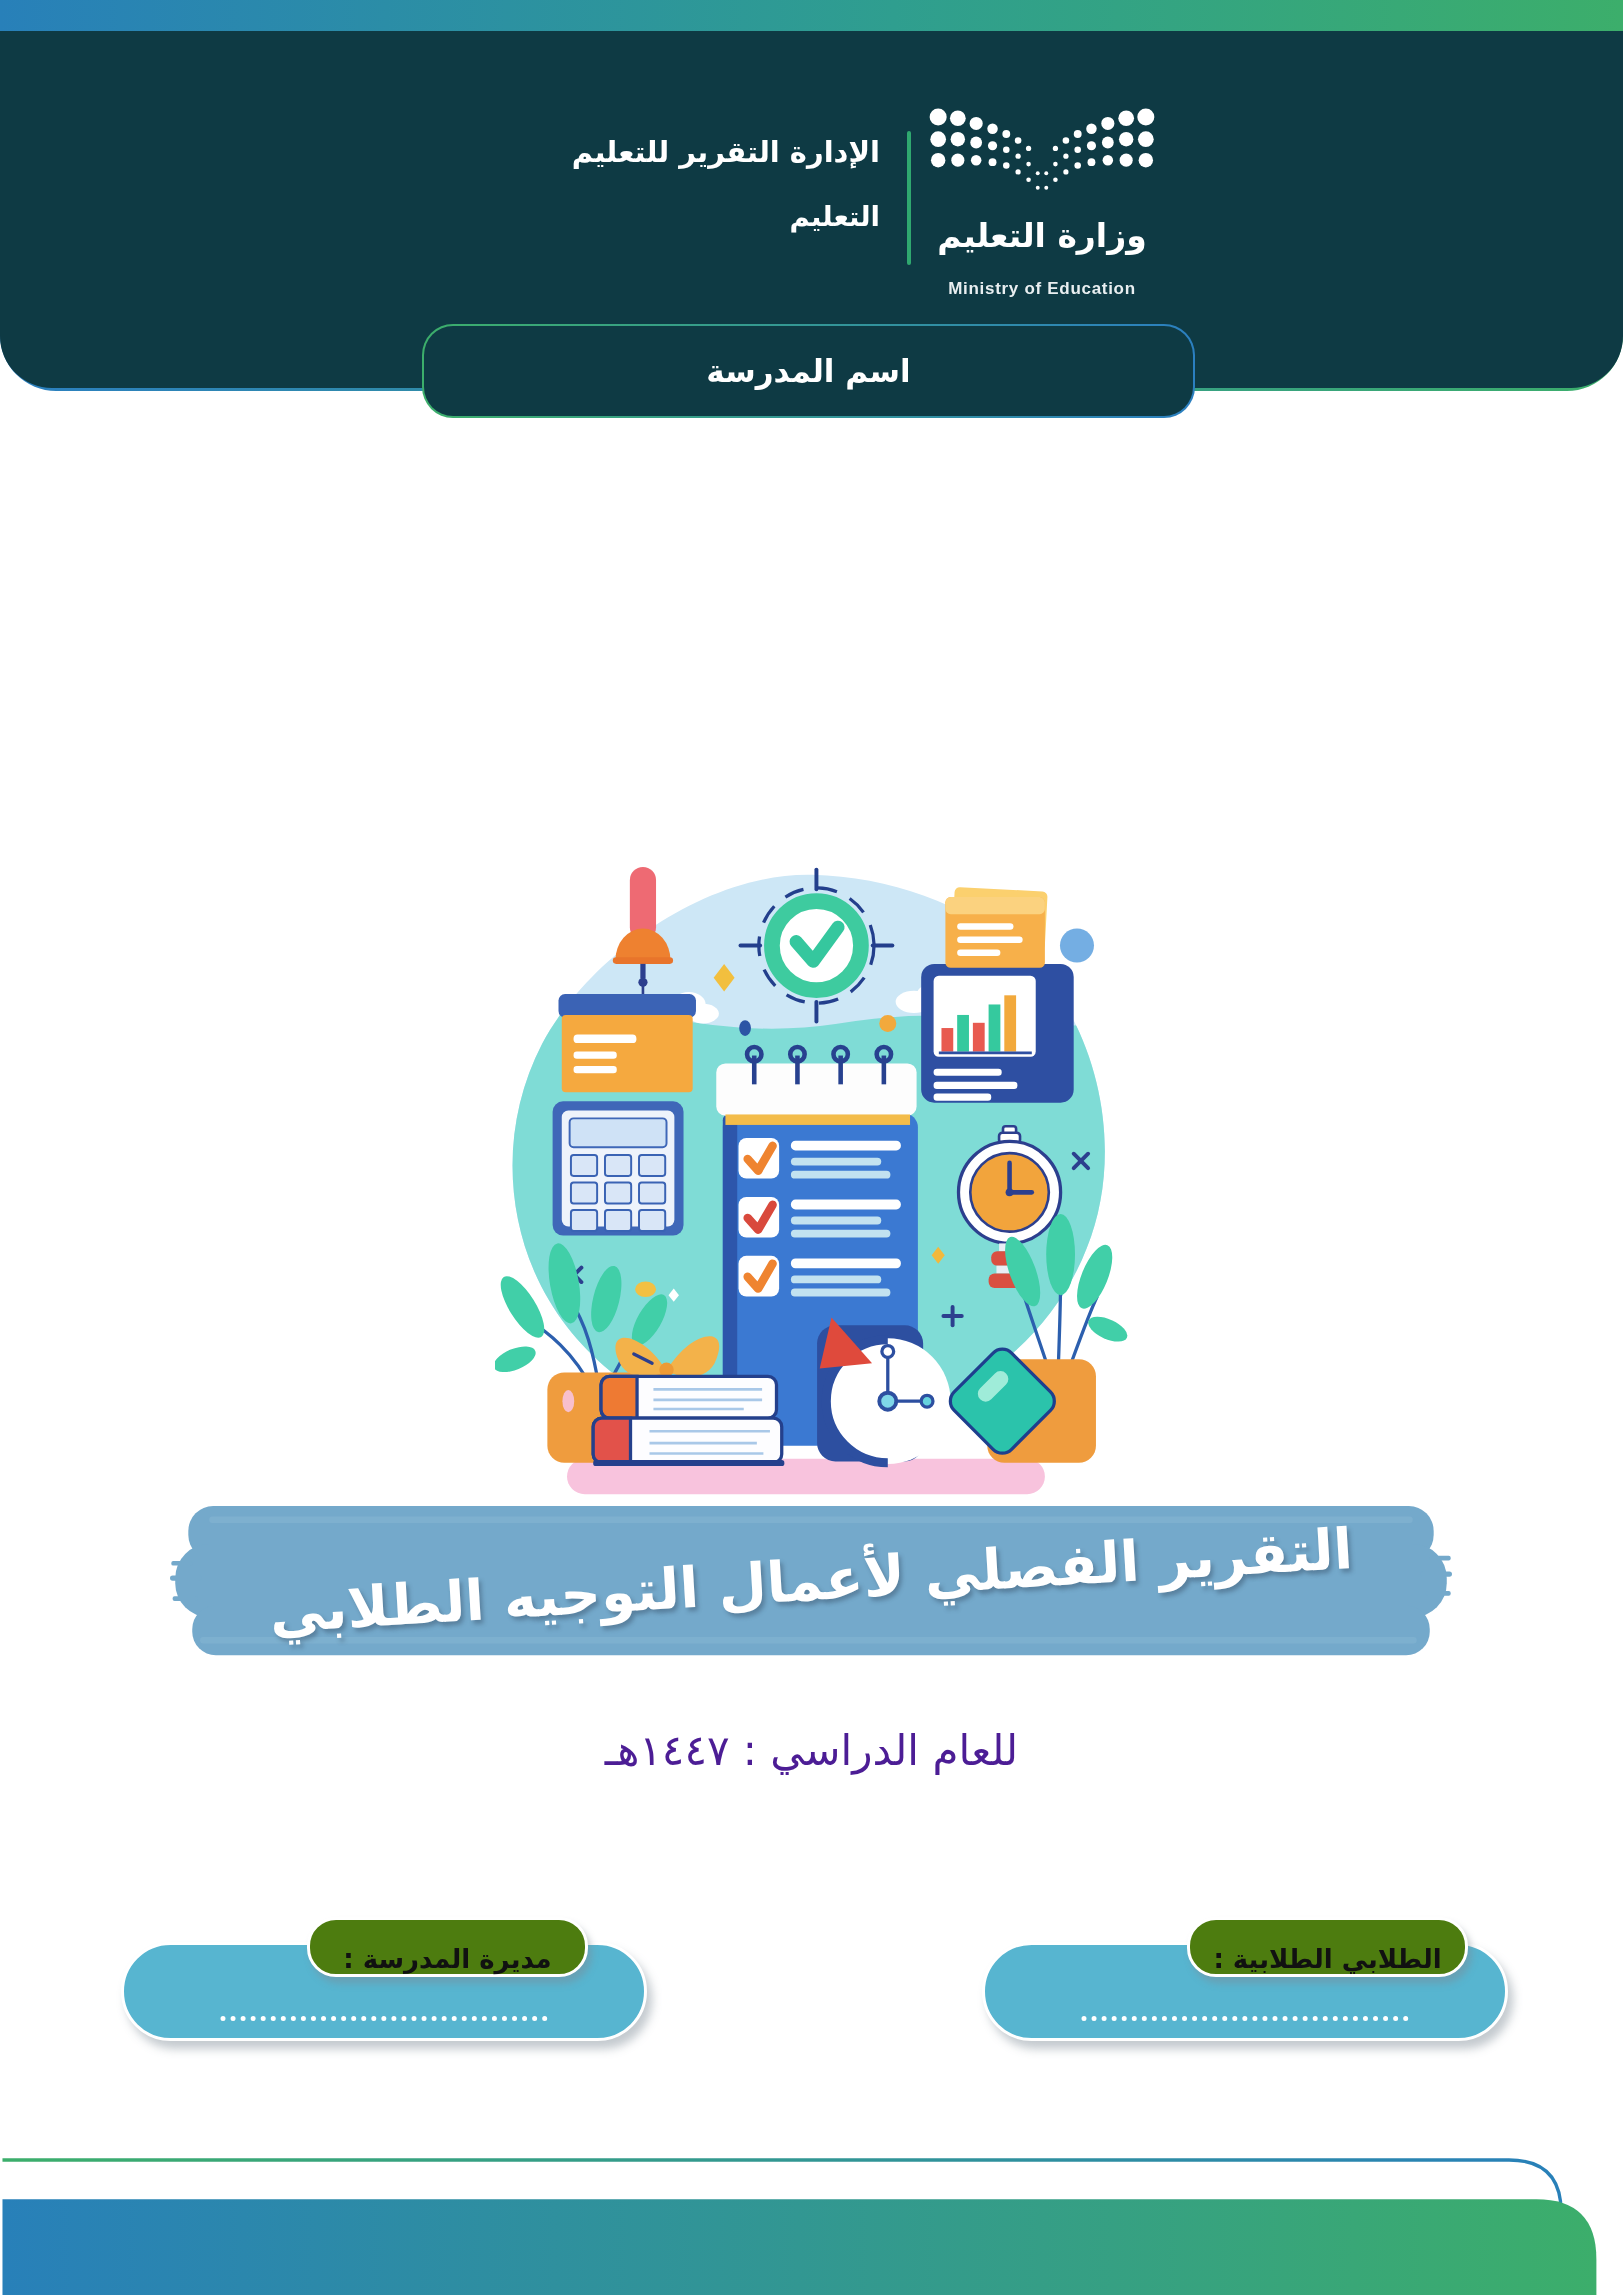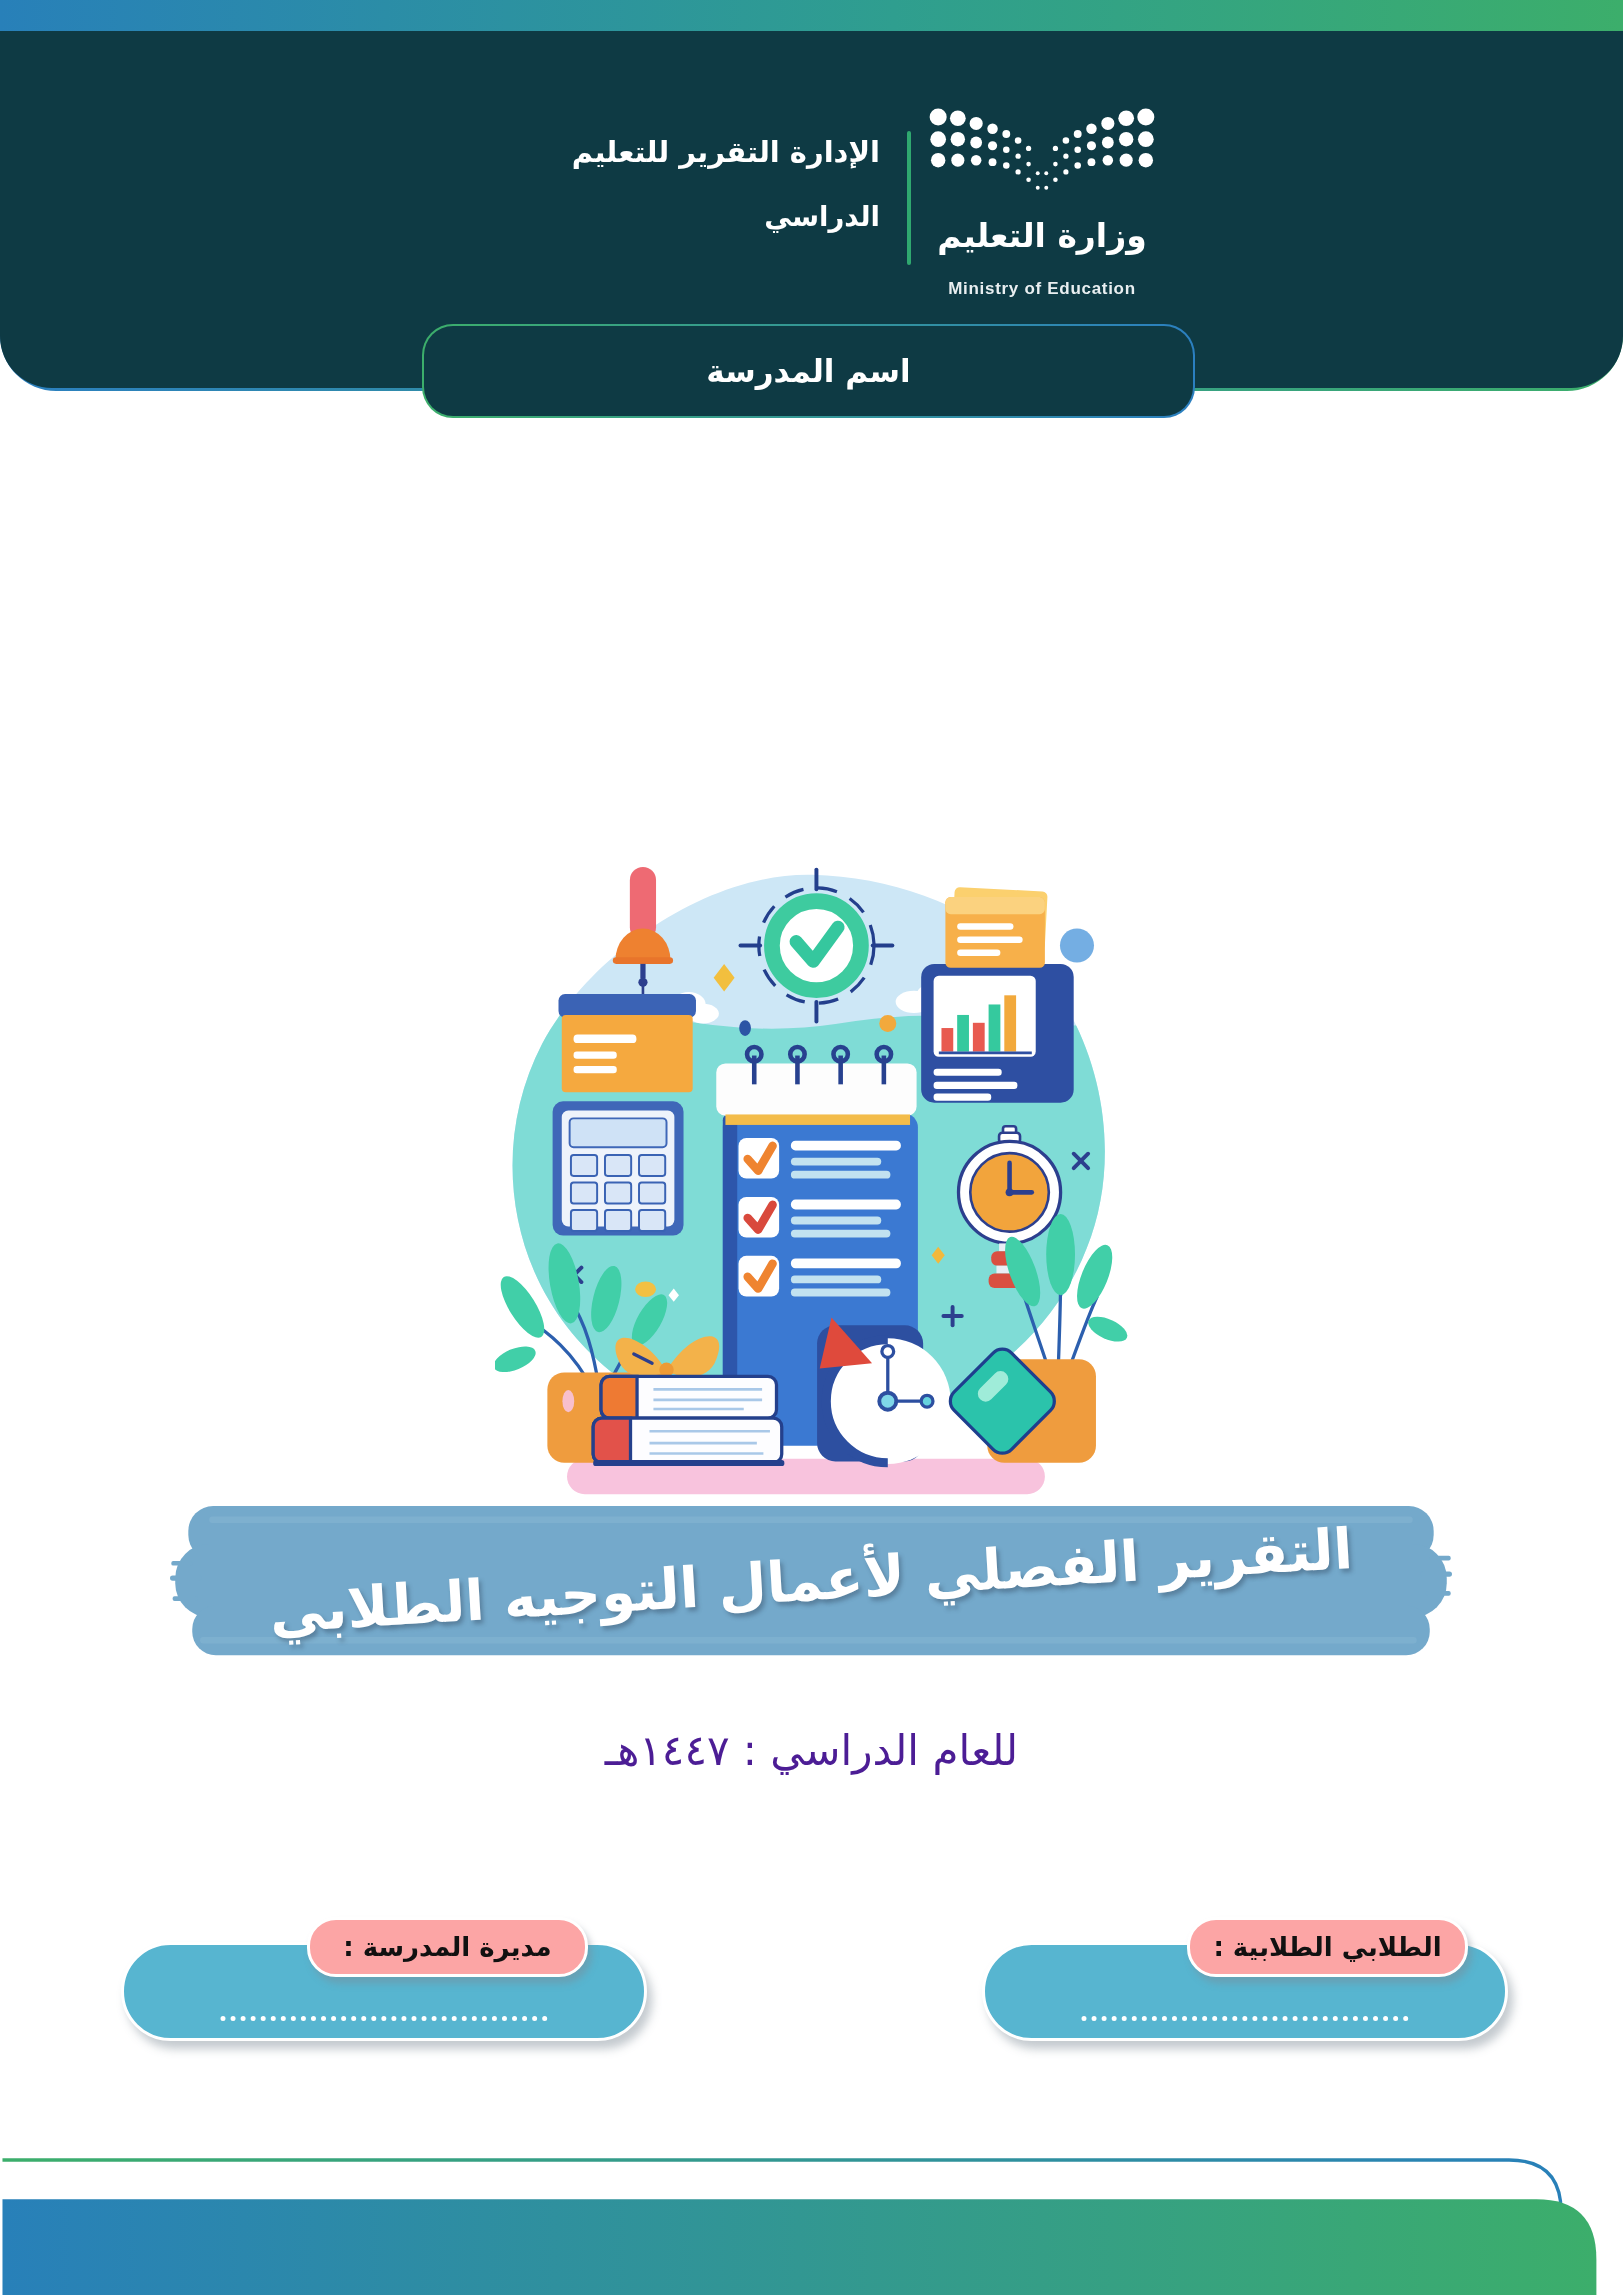--- a/index.html
+++ b/index.html
@@ -41,23 +41,23 @@
     color:#ffffff;font-size:56px;font-weight:bold;
     text-shadow:2.6px 3.9px 4.6px rgba(55,80,105,0.45);}
   .year-line{position:absolute;left:0;top:1726px;width:1623px;text-align:center;
     color:#4c1d95;font-size:42px;direction:rtl;}
   
   .field-box{position:absolute;top:1942px;width:520px;height:93px;background:#57b5d0;
     border:3.9px solid #ffffff;border-radius:51px;
     box-shadow:5.2px 7.9px 9.2px rgba(125,138,148,0.45);}
   .field-box.left{left:121px;}
   .field-box.right{left:982px;}
-  .field-pill{position:absolute;top:1917px;width:275px;height:54px;background:#fca5a5;
+  .field-pill{position:absolute;top:1917px;width:275px;height:54px;background:#4d7c0f;
     border:3.3px solid #ffffff;border-radius:29px;z-index:6;
-    display:flex;align-items:center;justify-content:center;direction:rtl;
+    display:flex;align-items:flex-end;justify-content:center;direction:rtl;
     color:#111111;font-size:26px;font-weight:bold;
     box-shadow:3.9px 6.5px 7.9px rgba(125,138,148,0.45);}
   .field-pill.left{left:307px;}
   .field-pill.right{left:1187px;}
   .dotline{position:absolute;left:50%;bottom:17px;width:327px;transform:translateX(-50%);
     border-bottom:5.2px dotted #ffffff;}
   
   .bottom-decor{position:absolute;left:0;top:2145px;}
 </style>
 </head>
@@ -65,21 +65,21 @@
 
 <div class="page">
 
   <div class="top-strip"></div>
 
   <div class="header-accent"></div>
   <div class="header"></div>
 
   <div class="dept-block">
     <div class="dept-line1">الإدارة التقرير للتعليم</div>
-    <div class="dept-line2">الدراسي</div>
+    <div class="dept-line2">التعليم</div>
   </div>
 
   <div class="logo-divider"></div>
   <div class="logo-block">
     <svg class="logo-dots" width="226" height="92" viewBox="0 0 345 140">
       <g id="wingL" fill="#ffffff">
         <circle cx="14" cy="18" r="13"></circle>
           <circle cx="14" cy="52" r="12"></circle>
           <circle cx="14" cy="84" r="11"></circle>
         <circle cx="44" cy="20" r="12"></circle>

